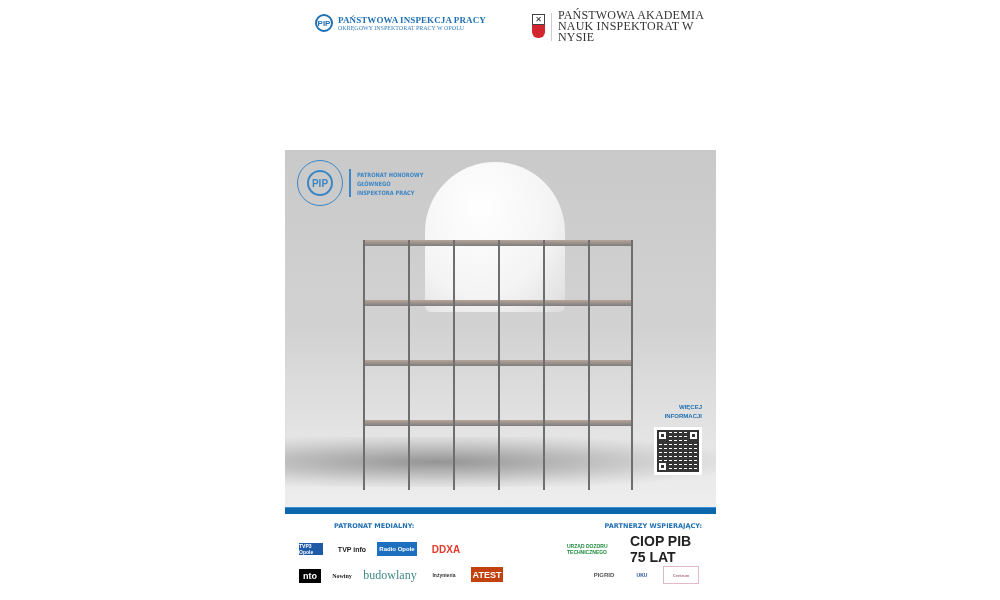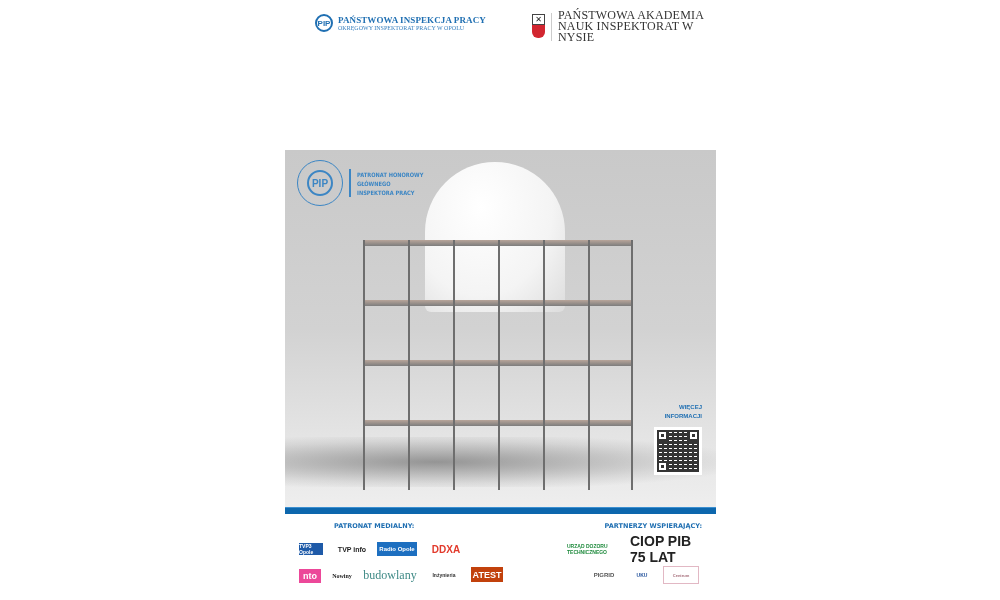--- a/index.html
+++ b/index.html
@@ -136,21 +136,21 @@
   <div class="bottom-bar"></div>
 
   <div class="sec-label sec-left">PATRONAT MEDIALNY:</div>
   <div class="sec-label sec-right">PARTNERZY WSPIERAJĄCY:</div>
 
   <div class="logo-chip" style="left:14px;top:543px;width:24px;height:12px;background:#1e5aa8;color:#fff;font-size:5px;">TVP3 Opole</div>
   <div class="logo-chip" style="left:50px;top:543px;width:34px;height:12px;color:#222;font-size:7px;">TVP info</div>
   <div class="logo-chip" style="left:92px;top:542px;width:40px;height:14px;background:#1d6fc0;color:#fff;font-size:6px;">Radio Opole</div>
   <div class="logo-chip" style="left:142px;top:542px;width:38px;height:14px;color:#e23a2c;font-size:10px;">DDXA</div>
 
-  <div class="logo-chip" style="left:14px;top:569px;width:22px;height:14px;background:#ec4899;color:#fff;font-size:9px;">nto</div>
+  <div class="logo-chip" style="left:14px;top:569px;width:22px;height:14px;background:#000000;color:#fff;font-size:9px;">nto</div>
   <div class="logo-chip" style="left:44px;top:569px;width:26px;height:13px;color:#222;font-size:6px;font-family:'Liberation Serif',serif;">Nowiny</div>
   <div class="logo-chip" style="left:76px;top:567px;width:58px;height:16px;color:#3f8a86;font-size:12px;font-weight:normal;font-family:'Liberation Serif',serif;">budowlany</div>
   <div class="logo-chip" style="left:139px;top:569px;width:40px;height:12px;color:#333;font-size:5px;">Inżynieria</div>
   <div class="logo-chip" style="left:186px;top:567px;width:32px;height:15px;background:#c2410c;color:#fff;font-size:9px;">ATEST</div>
 
   <div class="logo-chip" style="left:282px;top:541px;width:56px;height:16px;color:#1e8a3c;font-size:5px;line-height:6px;text-align:left;">URZĄD DOZORU TECHNICZNEGO</div>
   <div class="logo-chip" style="left:345px;top:542px;width:76px;height:14px;color:#222;font-size:14px;">CIOP PIB 75 LAT</div>
   <div class="logo-chip" style="left:300px;top:569px;width:38px;height:12px;color:#555;font-size:6px;">PIGRID</div>
   <div class="logo-chip" style="left:346px;top:569px;width:22px;height:12px;color:#1f4f9a;font-size:5px;">UKU</div>
   <div class="logo-chip" style="left:378px;top:566px;width:36px;height:18px;color:#a56b78;font-size:4px;border:1px solid #e2b8c4;">Centrum</div>

